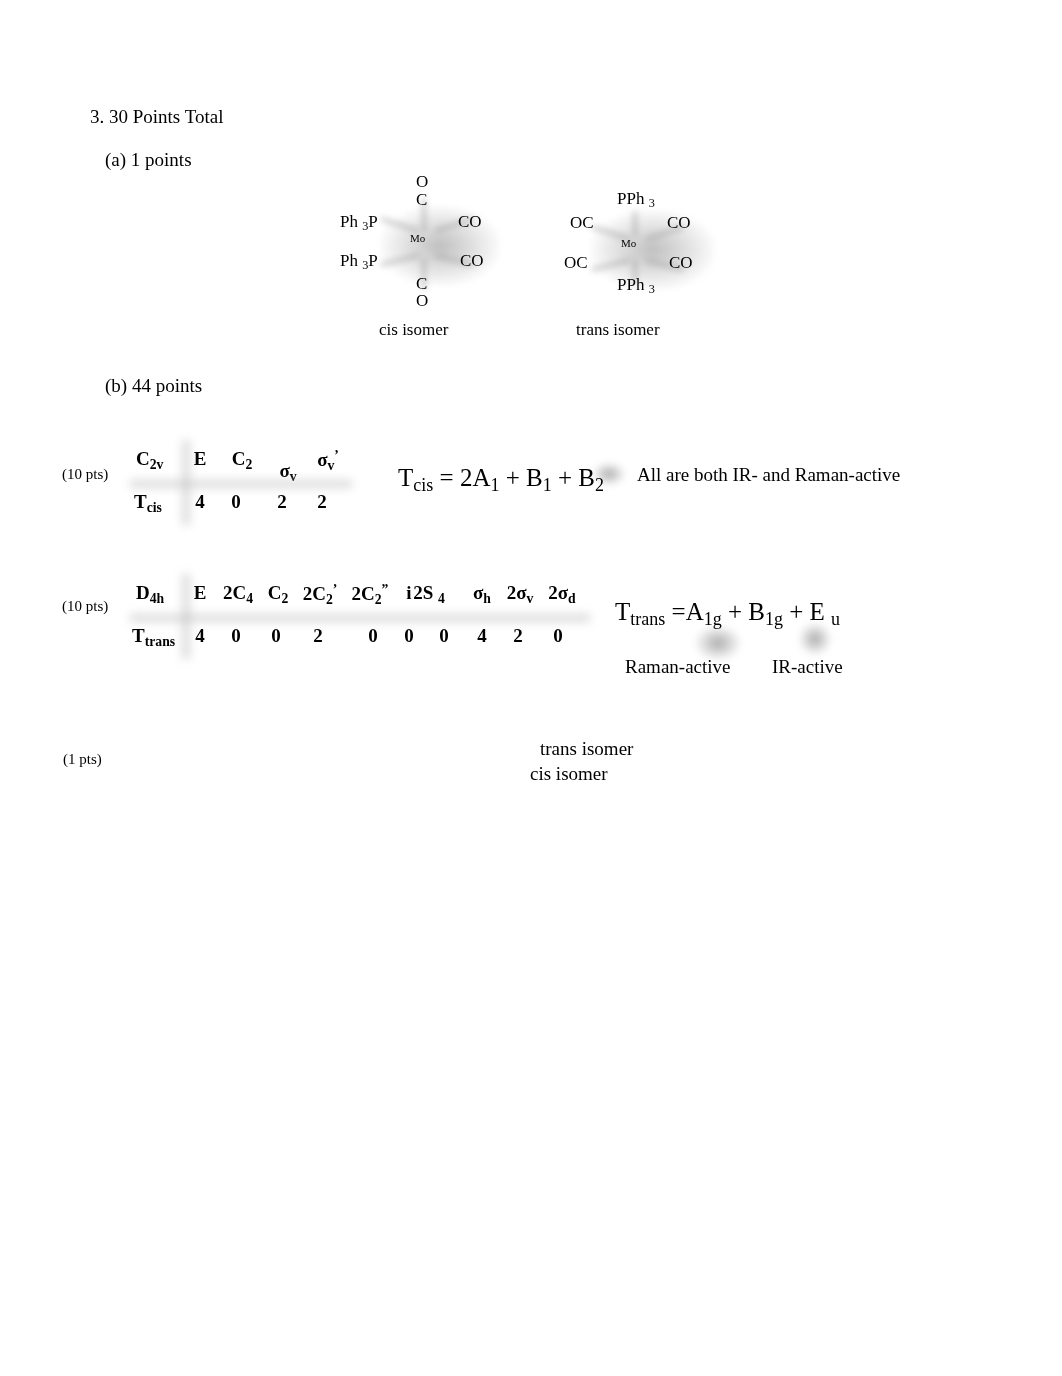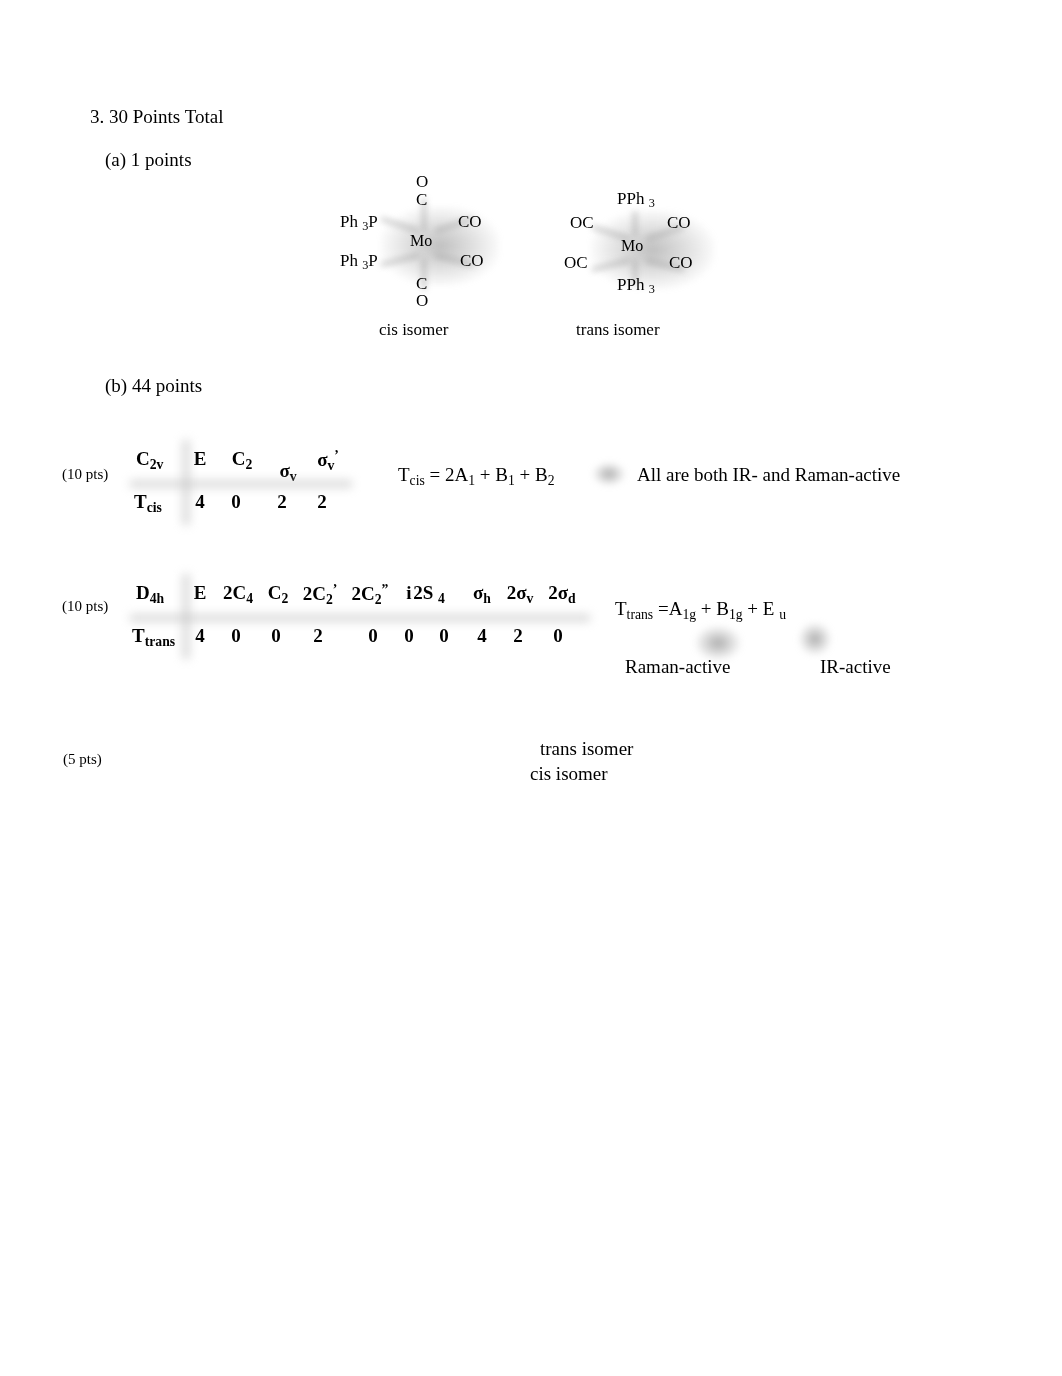--- a/index.html
+++ b/index.html
@@ -28,21 +28,21 @@
   
   .mol { position: absolute; }
   .mol .lbl {
     position: absolute;
     font-size: 17px;
     white-space: nowrap;
     z-index: 3;
   }
   .mol .center {
     position: absolute;
-    font-size: 16px;
+    font-size: 11px;
     z-index: 3;
     text-align: right;
   }
   .isomer-label {
     position: absolute;
     font-size: 17px;
     z-index: 3;
   }
   
   .bond {
@@ -83,21 +83,21 @@
     z-index: 1;
   }
   .rule-v {
     position: absolute;
     background: #b9b9b9;
     filter: blur(5px);
     opacity: .5;
     z-index: 1;
   }
 
-  .eq { position: absolute; font-size: 19px; white-space: nowrap; z-index: 3; }
+  .eq { position: absolute; font-size: 25px; white-space: nowrap; z-index: 3; }
   .note { position: absolute; font-size: 19px; white-space: nowrap; z-index: 3; }
 
   
   .smudge-arrow {
     position: absolute;
     background: radial-gradient(ellipse at center, rgba(120,120,120,.6) 0%, rgba(160,160,160,.25) 50%, rgba(255,255,255,0) 72%);
     filter: blur(3px);
     z-index: 2;
   }
 
@@ -249,21 +249,21 @@
     <div class="cell" style="left:428px; top:43px;">0</div>
   </div>
 
   <div class="eq" style="left:615px; top:598px;">
     <span>T</span><sub>trans</sub><span> =A</span><sub>1g</sub><span> + B</span><sub>1g</sub><span> + E </span><sub>u</sub>
   </div>
   <div class="smudge-arrow" style="left:694px; top:625px; width:48px; height:36px;"></div>
   <div class="smudge-arrow" style="left:798px; top:622px; width:34px; height:34px;"></div>
 
   <div class="note" style="left:625px; top:656px;">Raman-active</div>
-  <div class="note" style="left:820px; top:656px;">IR-active</div>
-
-  <div class="pts" style="left:63px; top:751px;">(5 pts)</div>
+  <div class="note" style="left:772px; top:656px;">IR-active</div>
+
+  <div class="pts" style="left:63px; top:751px;">(1 pts)</div>
 
   <div class="final" style="left:540px; top:738px;">trans   isomer</div>
 
   <div class="final" style="left:530px; top:763px;">cis  isomer</div>
 
 </div>
 
 </body></html>

